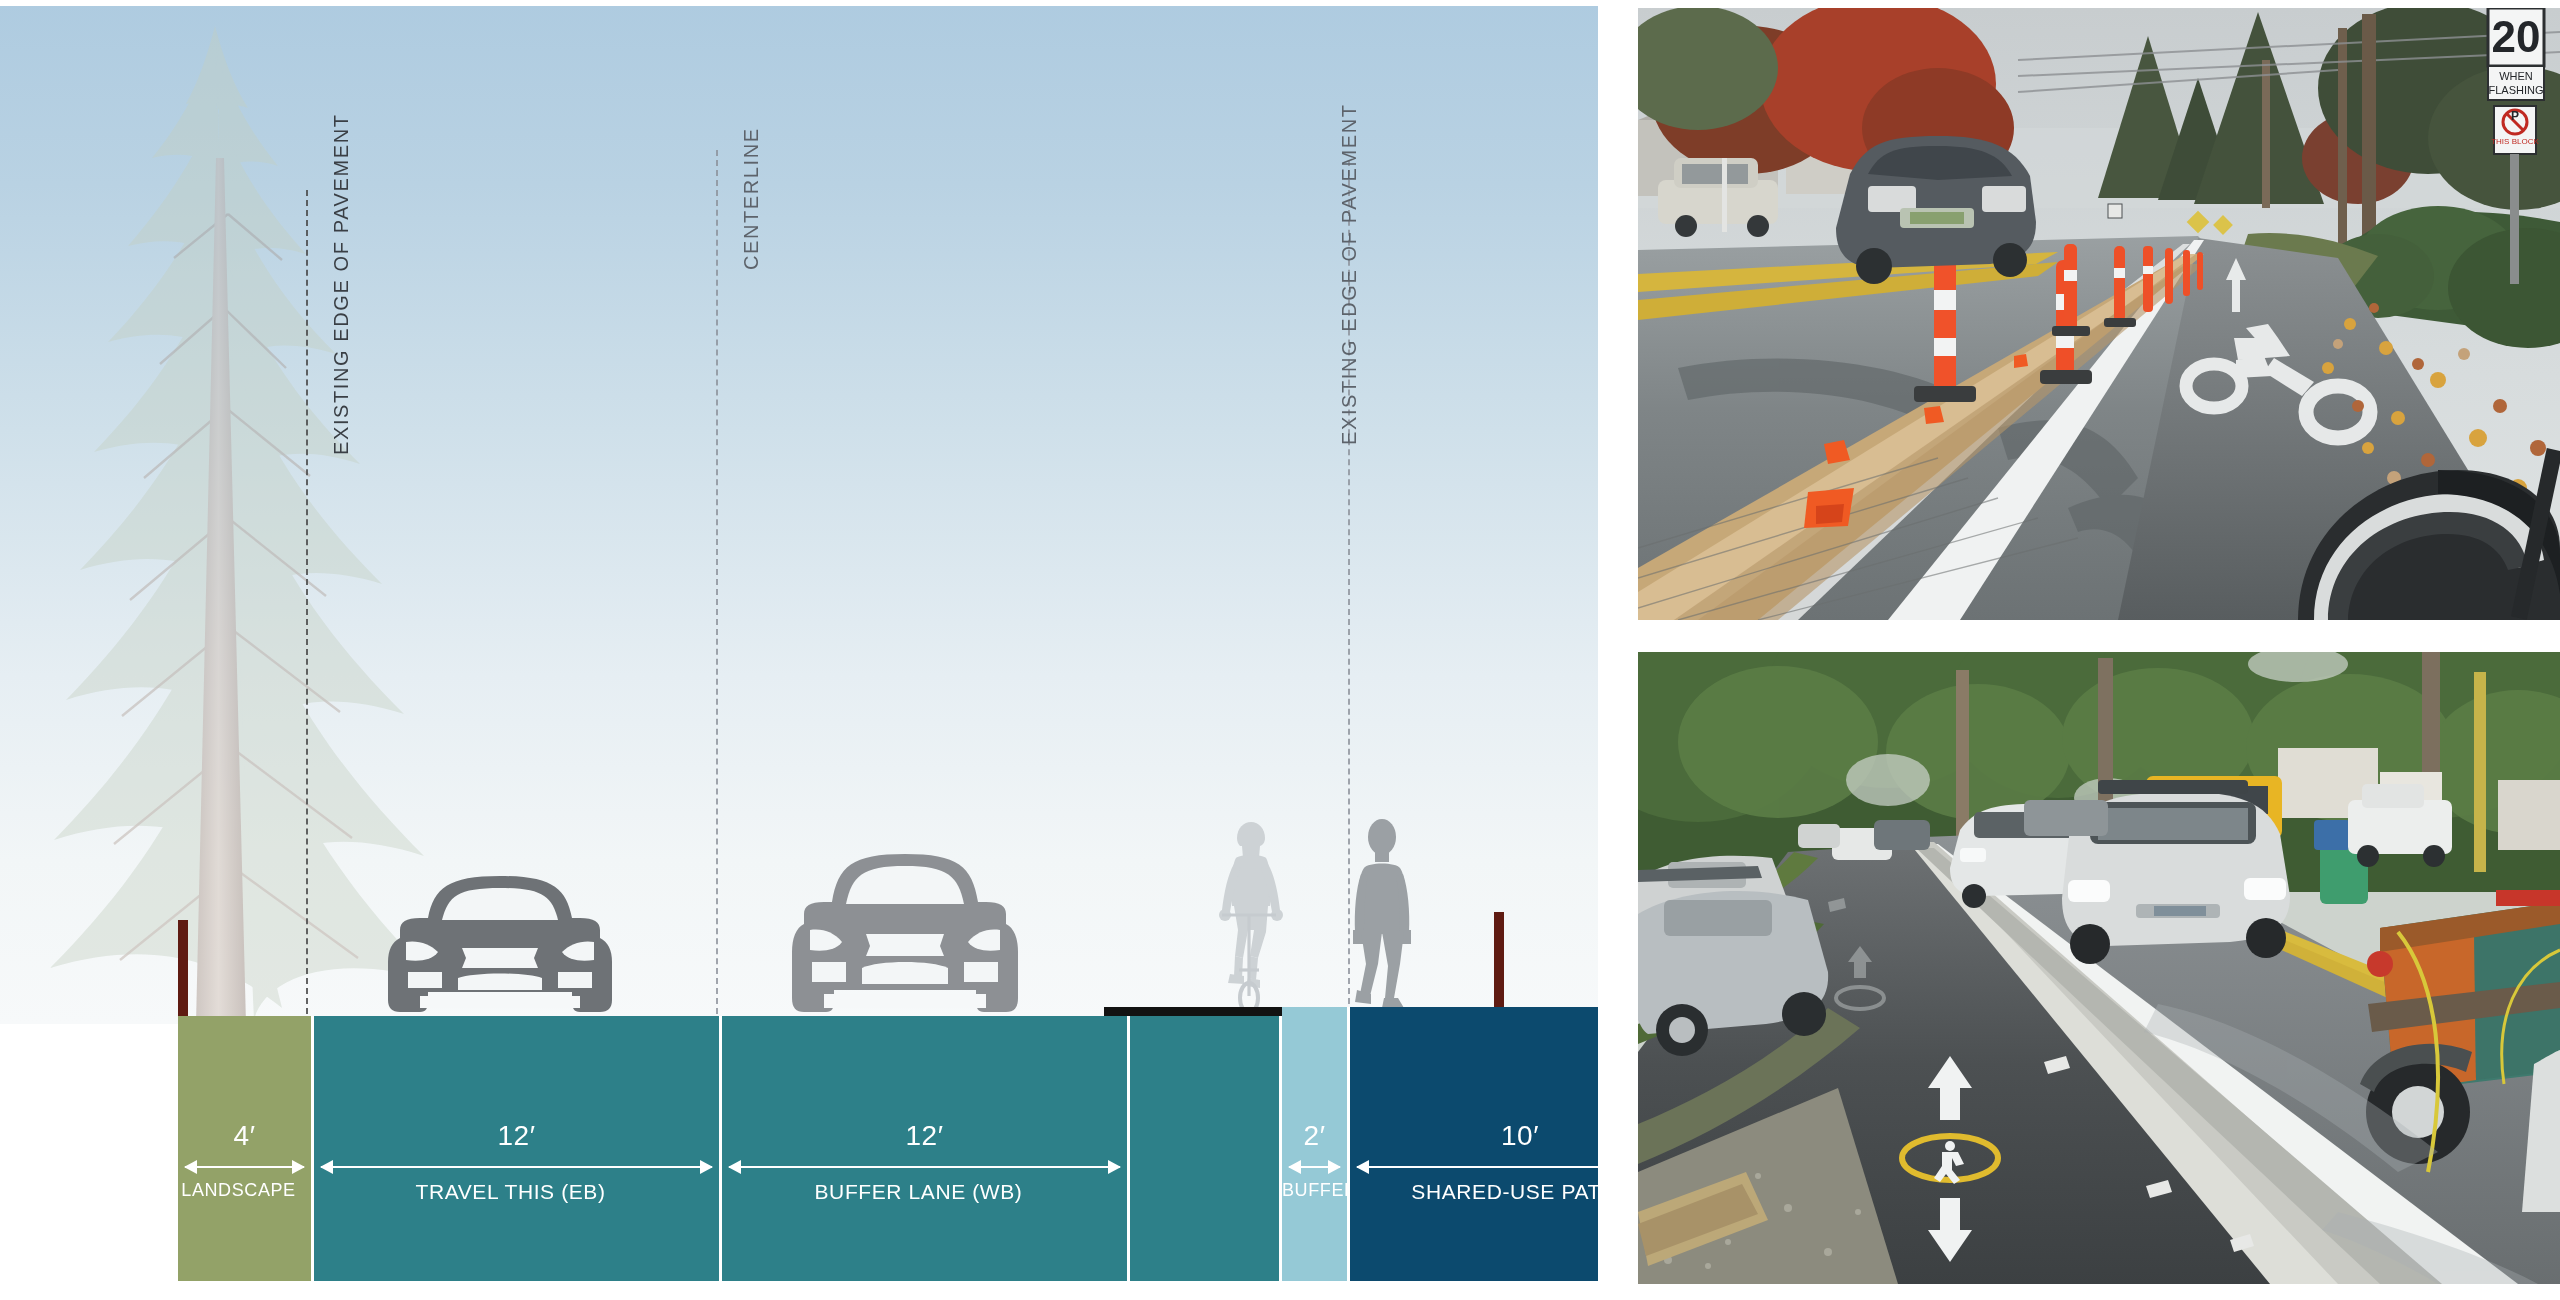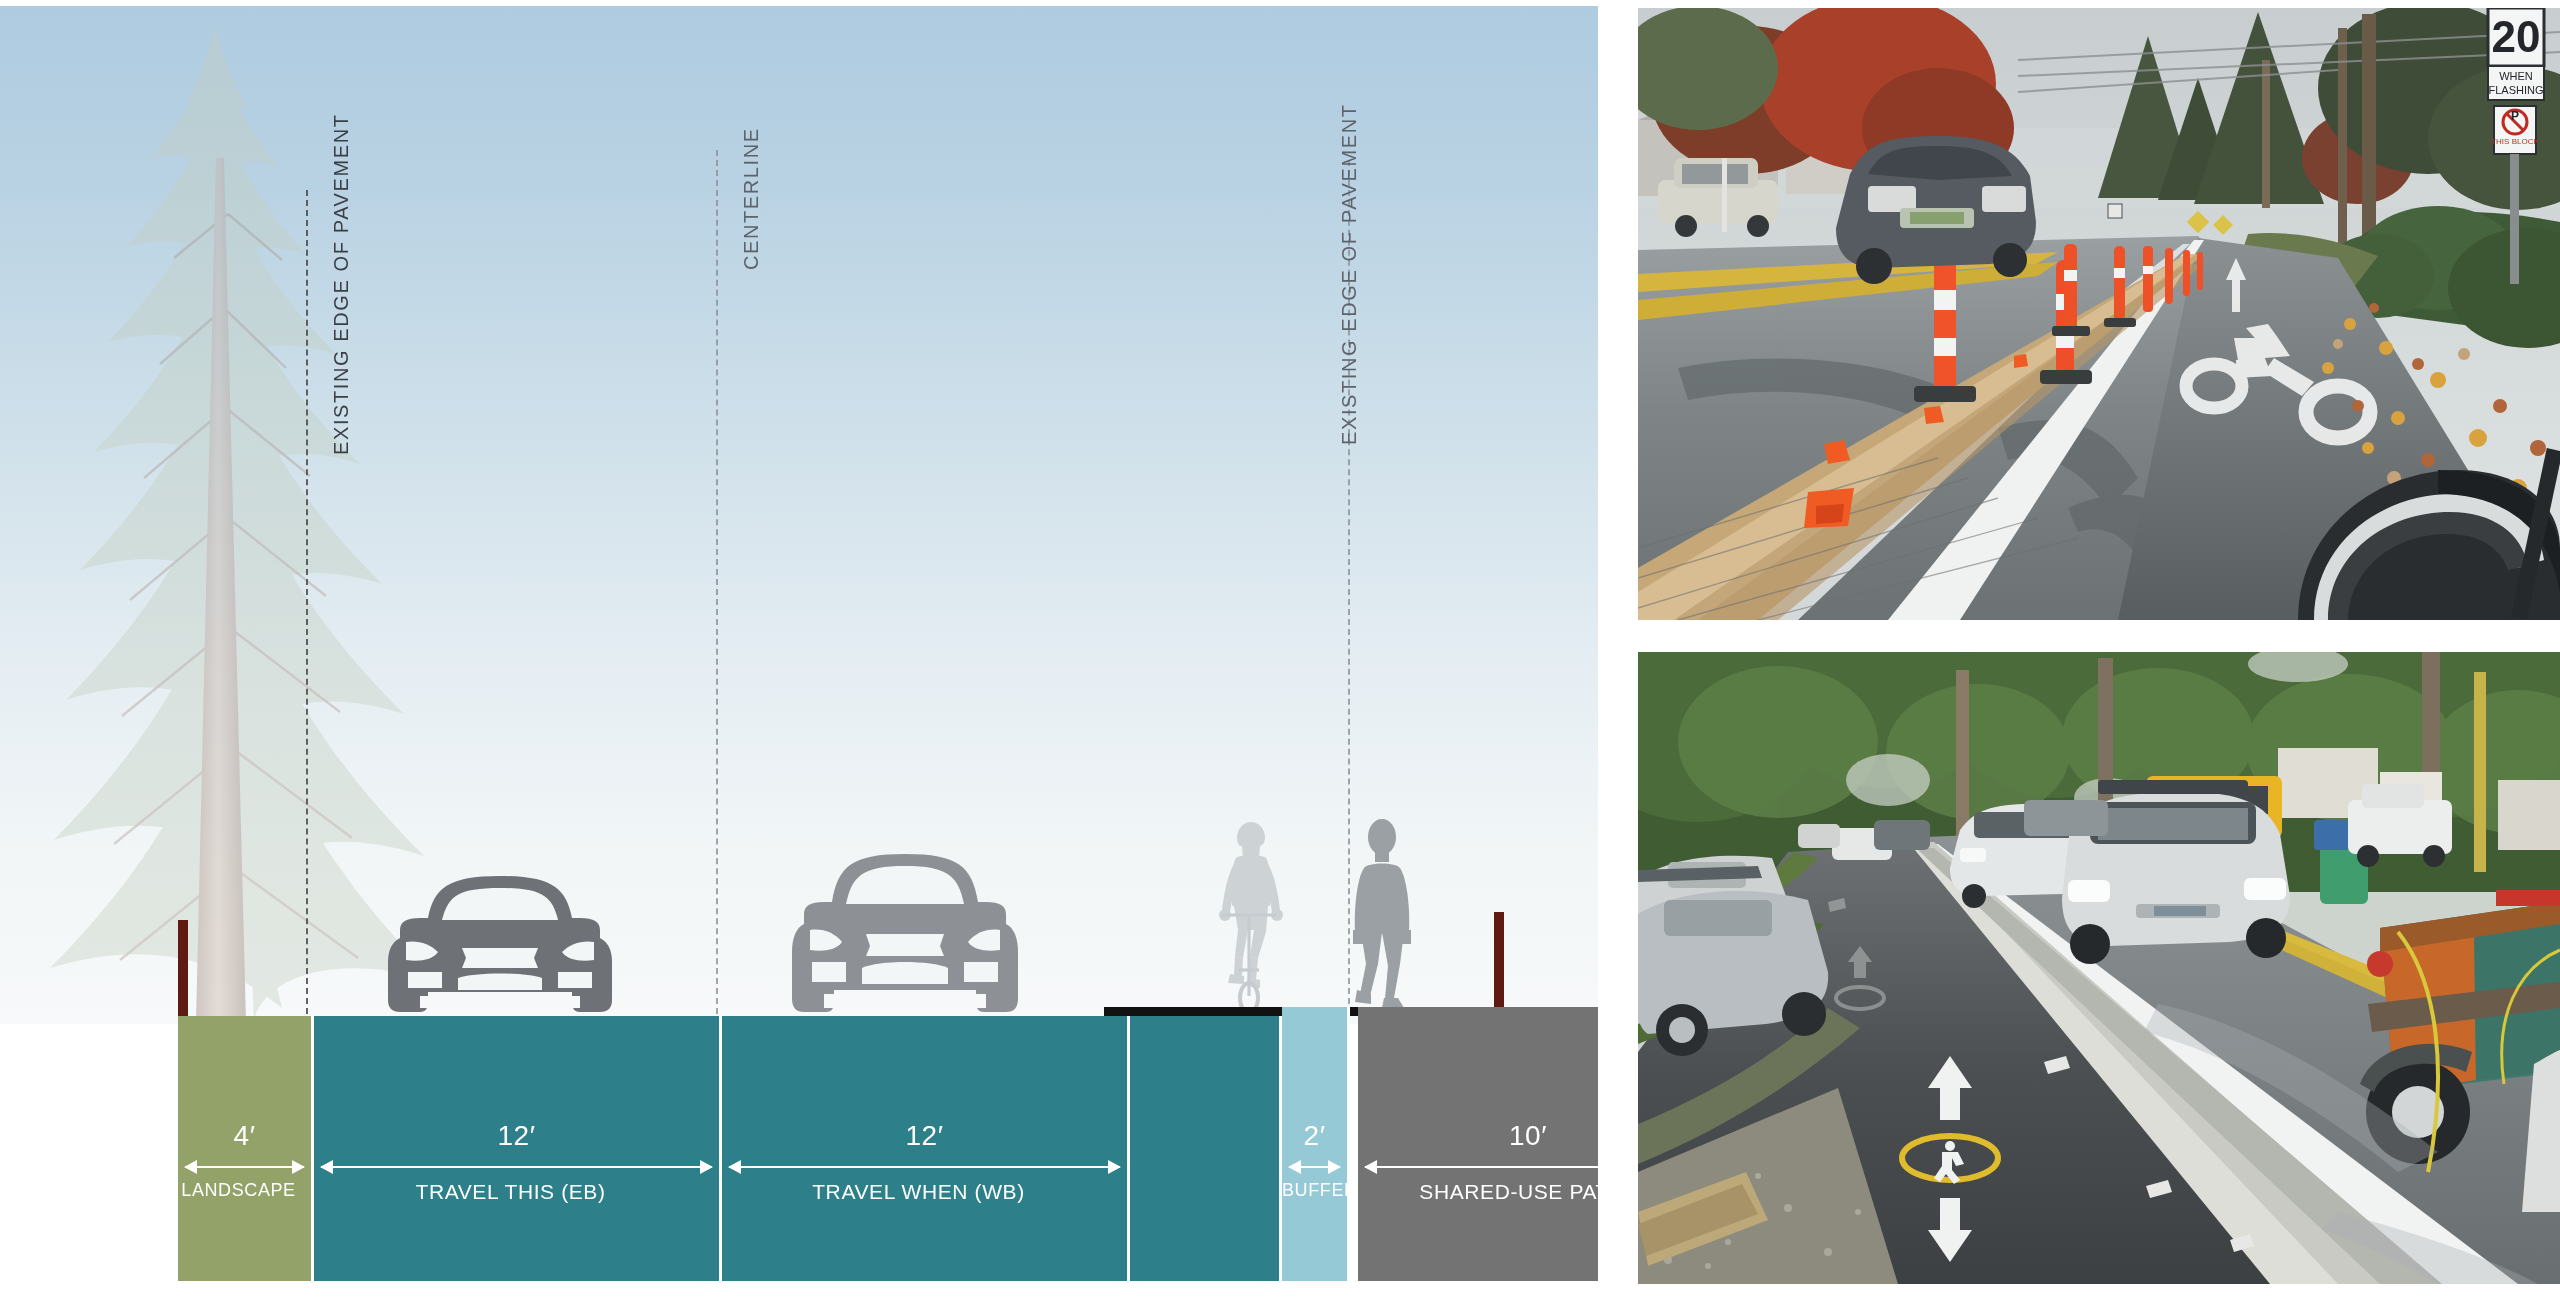--- a/index.html
+++ b/index.html
@@ -306,36 +306,36 @@
 
       <div class="seg" style="left:136px;width:408px;background:#2d8089;">
         <div class="seg-measure">12′</div>
         <div class="dimline"></div>
         <div class="seg-name">TRAVEL THIS (EB)</div>
       </div>
 
       <div class="seg" style="left:544px;width:408px;background:#2d8089;">
         <div class="seg-measure">12′</div>
         <div class="dimline"></div>
-        <div class="seg-name">TRAVEL WHEN (WB)</div>
+        <div class="seg-name">BUFFER LANE (WB)</div>
       </div>
 
       <div class="seg nodim" style="left:952px;width:152px;background:#2d8089;">
         <div class="seg-measure"></div>
 
         <div class="seg-name"></div>
       </div>
 
       <div class="seg raised" style="left:1104px;width:68px;background:#95c9d6;">
         <div class="seg-measure">2′</div>
         <div class="dimline"></div>
         <div class="seg-name small">BUFFER</div>
       </div>
 
-      <div class="seg raised" style="left:1172px;width:340px;background:#737373;margin-left:8px;">
+      <div class="seg raised" style="left:1172px;width:340px;background:#0c4a6e;">
         <div class="seg-measure">10′</div>
         <div class="dimline"></div>
         <div class="seg-name">SHARED-USE PATH</div>
       </div>
 
     </div>
   </div>
 
   <div id="photos">
 

